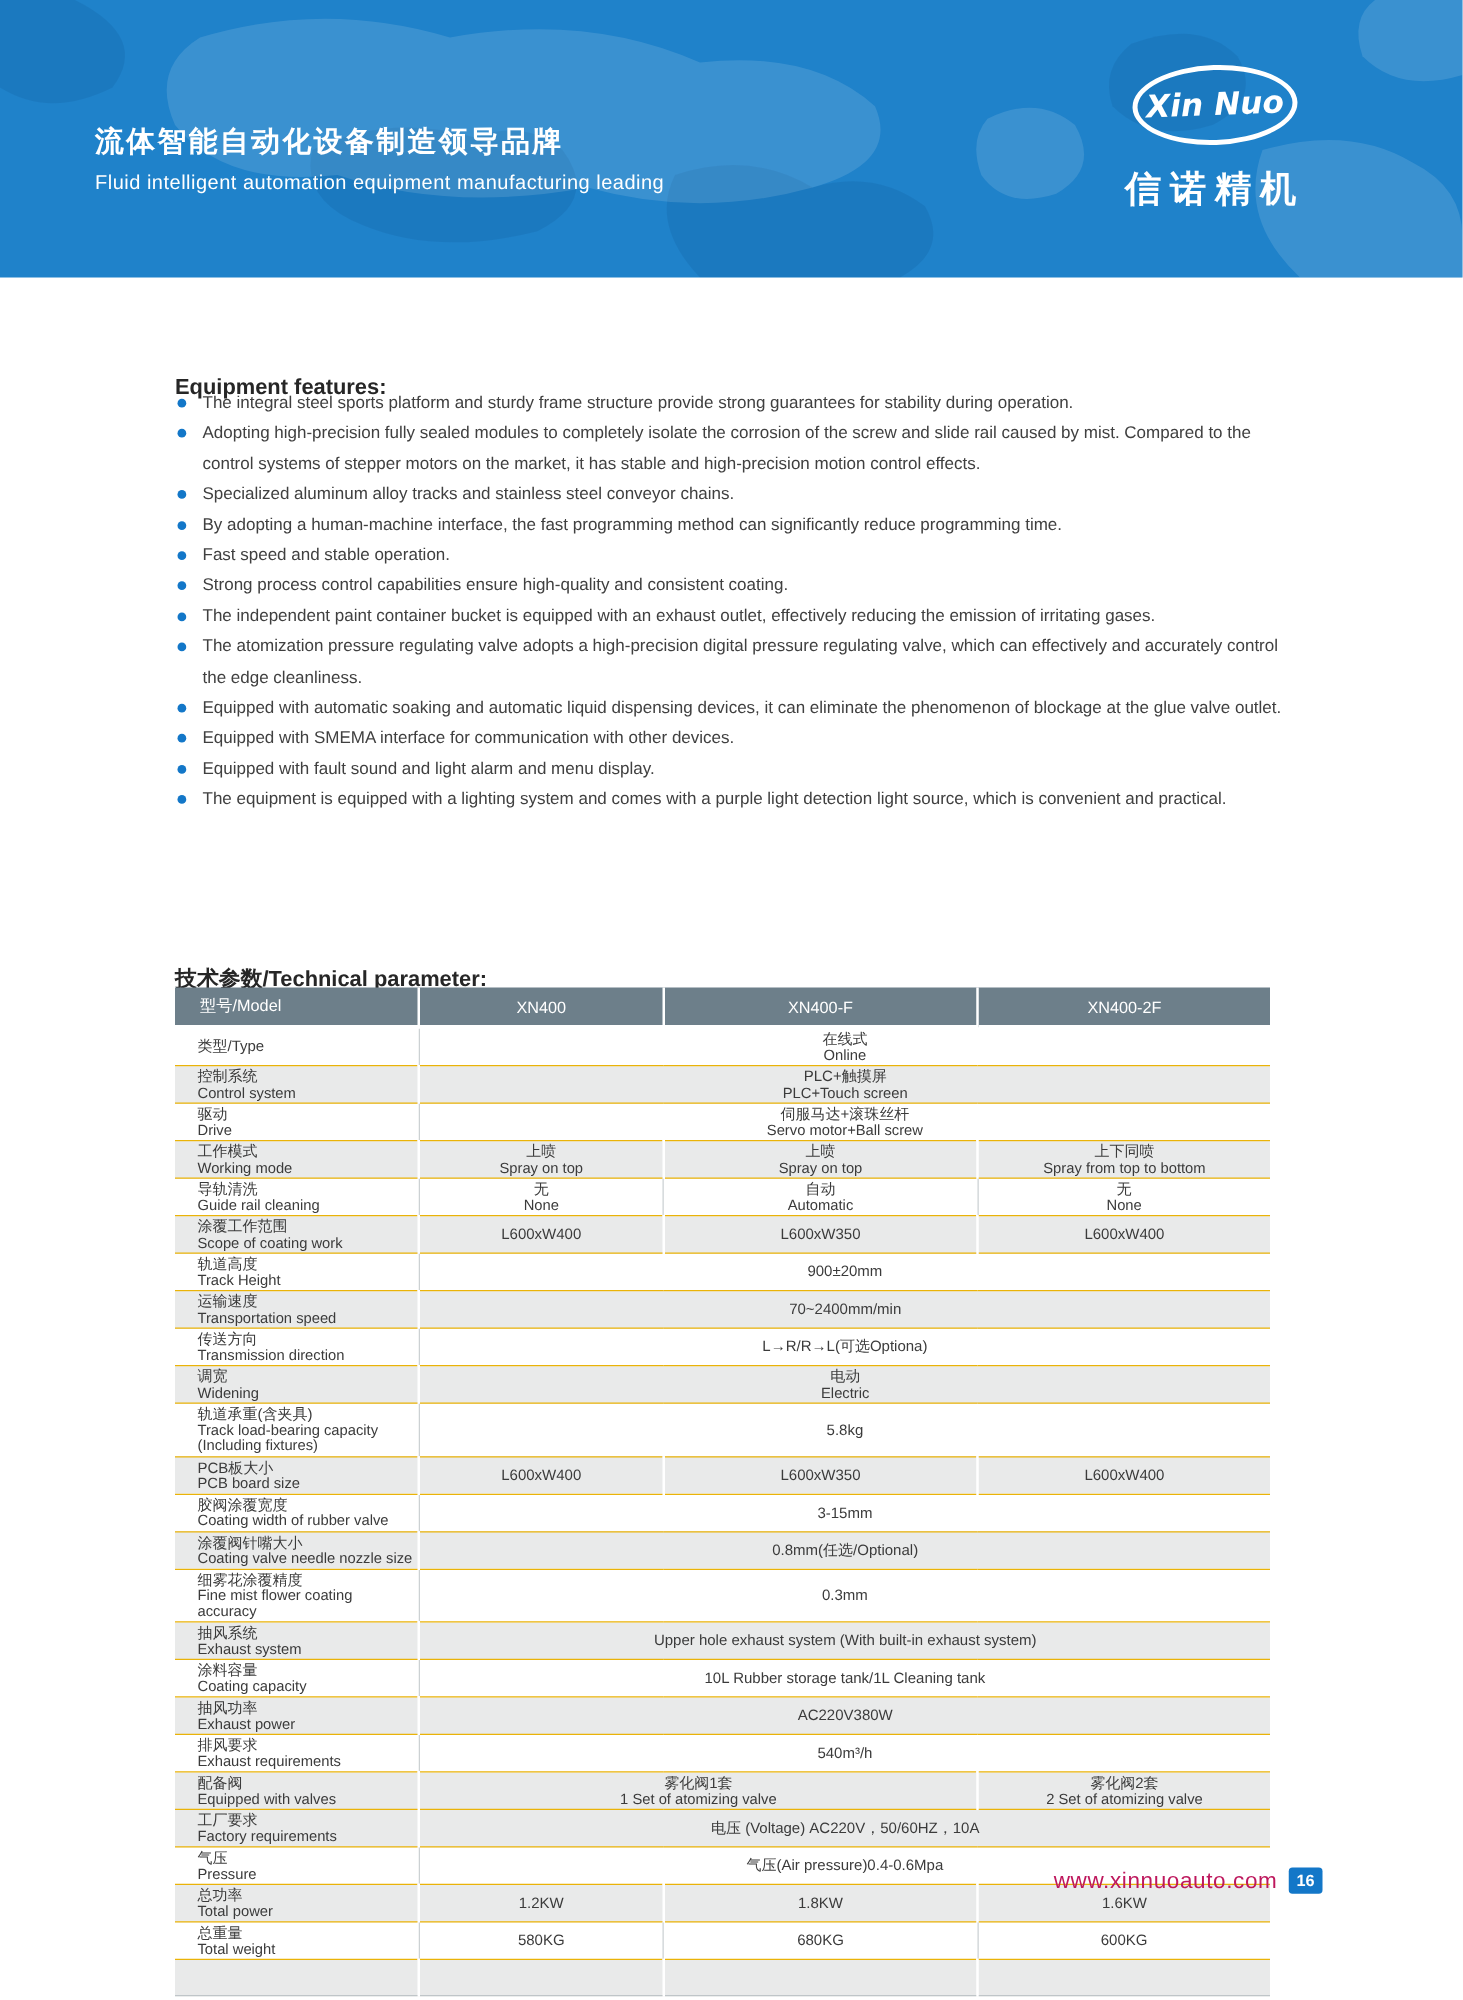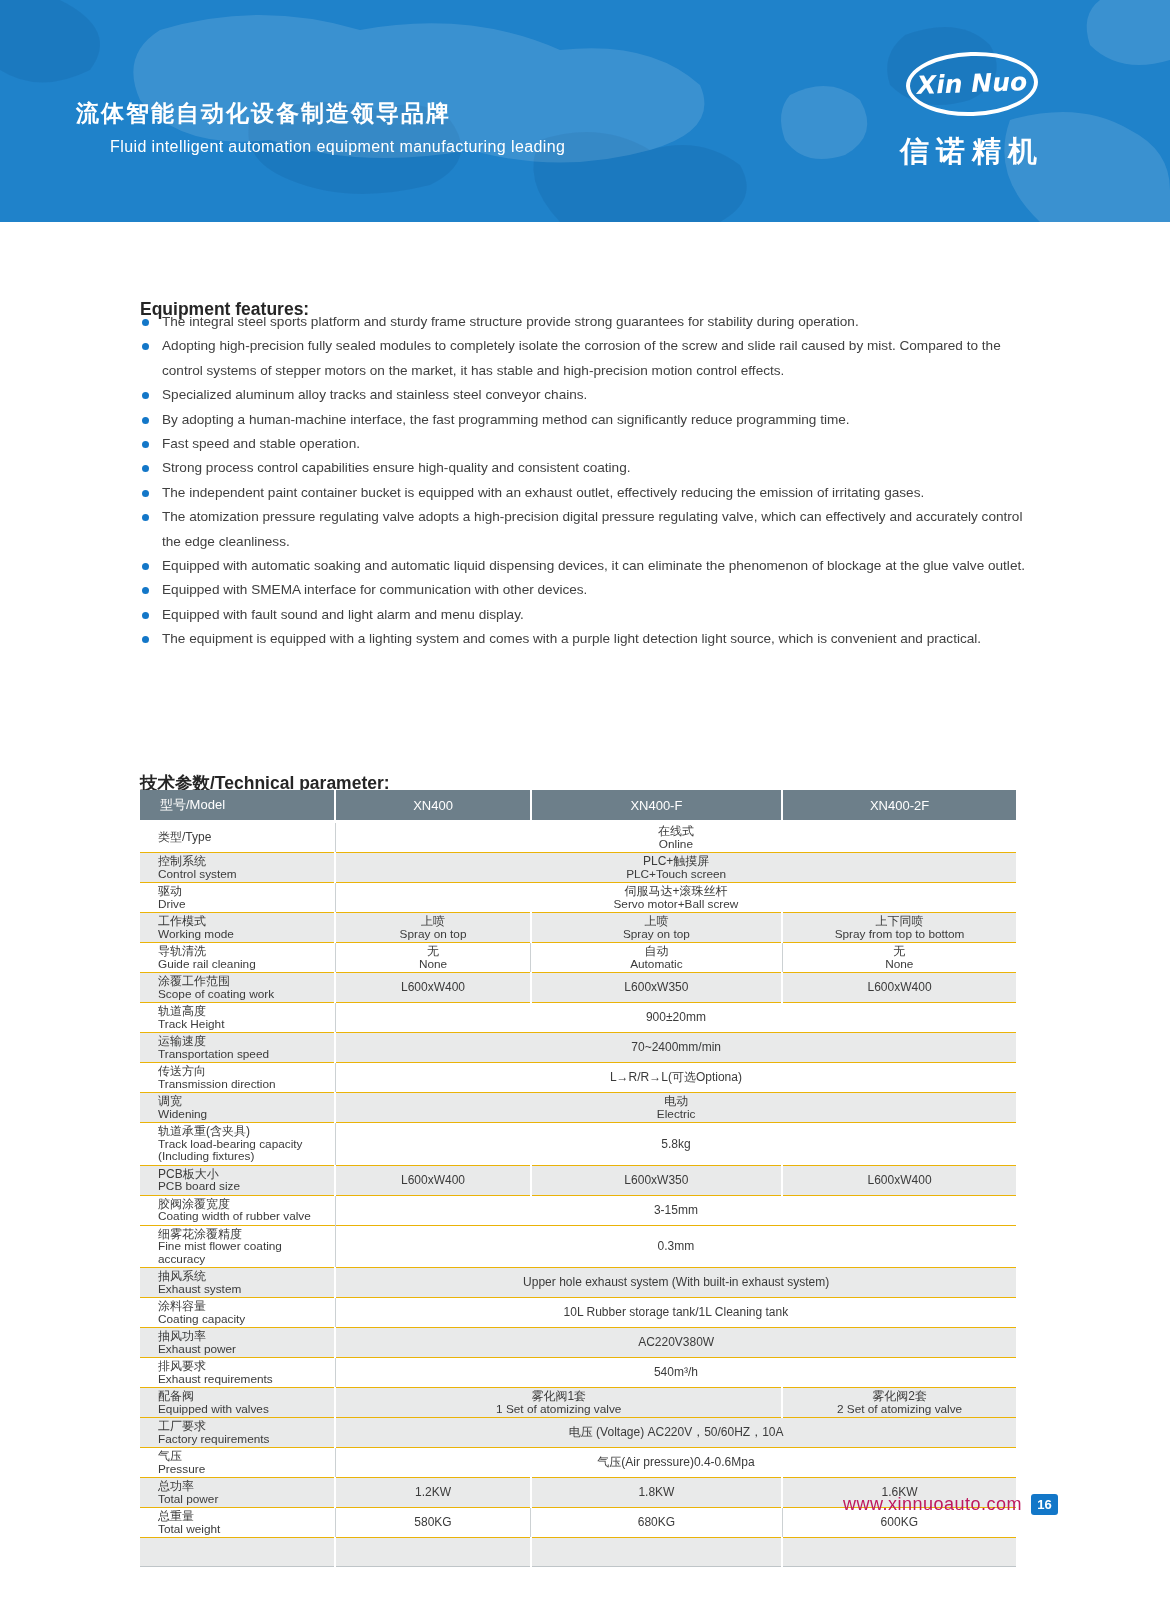--- a/index.html
+++ b/index.html
@@ -8,21 +8,21 @@
     font-family:"Liberation Sans", sans-serif;color:#3b3b3b;overflow:hidden;
   }
   
   .banner{
     position:absolute;left:0;top:0;width:1170px;height:222px;
     background:#1f82ca;overflow:hidden;
   }
   .banner svg{position:absolute;left:0;top:0;width:100%;height:100%;}
   .slogans{position:absolute;left:76px;top:98px;color:#ffffff;}
   .slogan-zh{font-size:23px;font-weight:bold;letter-spacing:2px;}
-  .slogan-en{font-size:16px;margin-top:9px;letter-spacing:0.4px;font-weight:500;margin-left:34px;}
+  .slogan-en{font-size:16px;margin-top:9px;letter-spacing:0.4px;font-weight:500;}
   .logo{position:absolute;right:118px;top:52px;width:160px;text-align:center;color:#fff;}
   .logo-ellipse{
     display:inline-block;width:124px;height:56px;border:4px solid #ffffff;border-radius:50%;
     line-height:56px;font-size:25px;font-weight:bold;font-style:italic;
     font-family:"DejaVu Sans", sans-serif;transform:rotate(-2deg);
   }
   .logo-cn{font-size:29px;font-weight:bold;letter-spacing:7px;margin-top:16px;white-space:nowrap;}
   
   .features-title{position:absolute;left:140px;top:284px;font-size:17.5px;font-weight:bold;color:#262626;}
   .features-list{
@@ -304,20 +304,29 @@
       </tr>
       <tr class="row-white">
         <td class="label">
           <div class="lz">胶阀涂覆宽度</div>
           <div class="le">Coating width of rubber valve</div>
         </td>
         <td colspan="3">
           <div class="vz">3-15mm</div>
         </td>
       </tr>
+      <tr class="row-gray">
+        <td class="label">
+          <div class="lz">涂覆阀针嘴大小</div>
+          <div class="le">Coating valve needle nozzle size</div>
+        </td>
+        <td colspan="3">
+          <div class="vz">0.8mm(任选/Optional)</div>
+        </td>
+      </tr>
       <tr class="row-white">
         <td class="label">
           <div class="lz">细雾花涂覆精度</div>
           <div class="le">Fine mist flower coating accuracy</div>
         </td>
         <td colspan="3">
           <div class="vz">0.3mm</div>
         </td>
       </tr>
       <tr class="row-gray">

